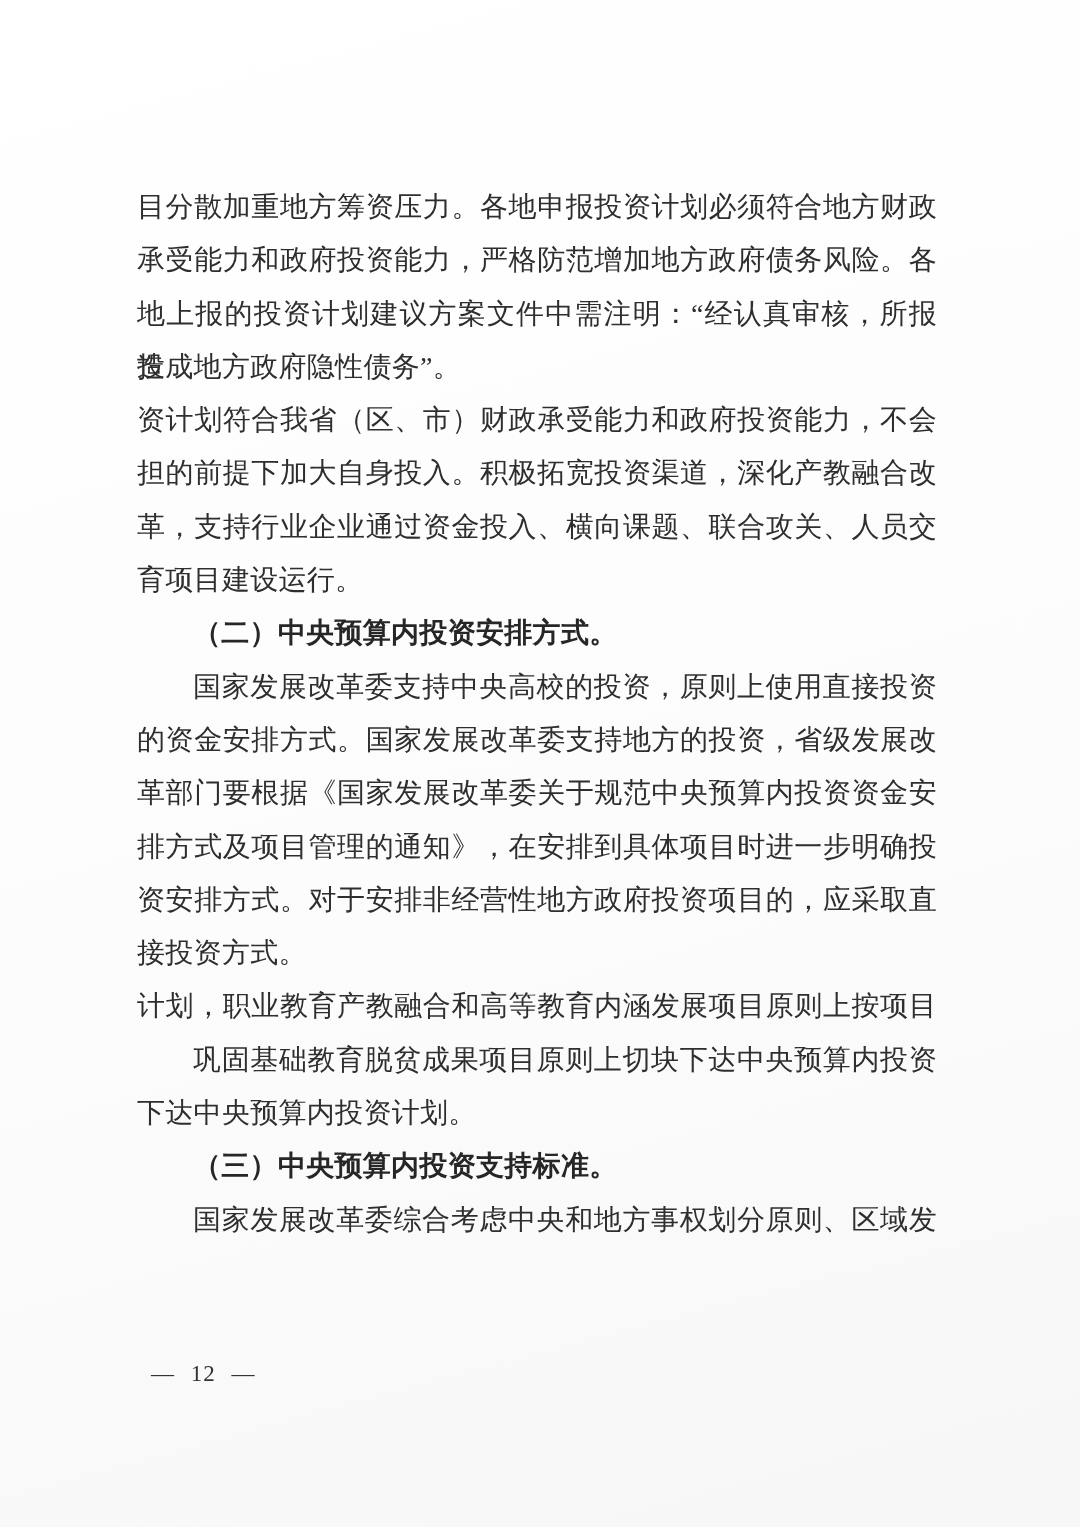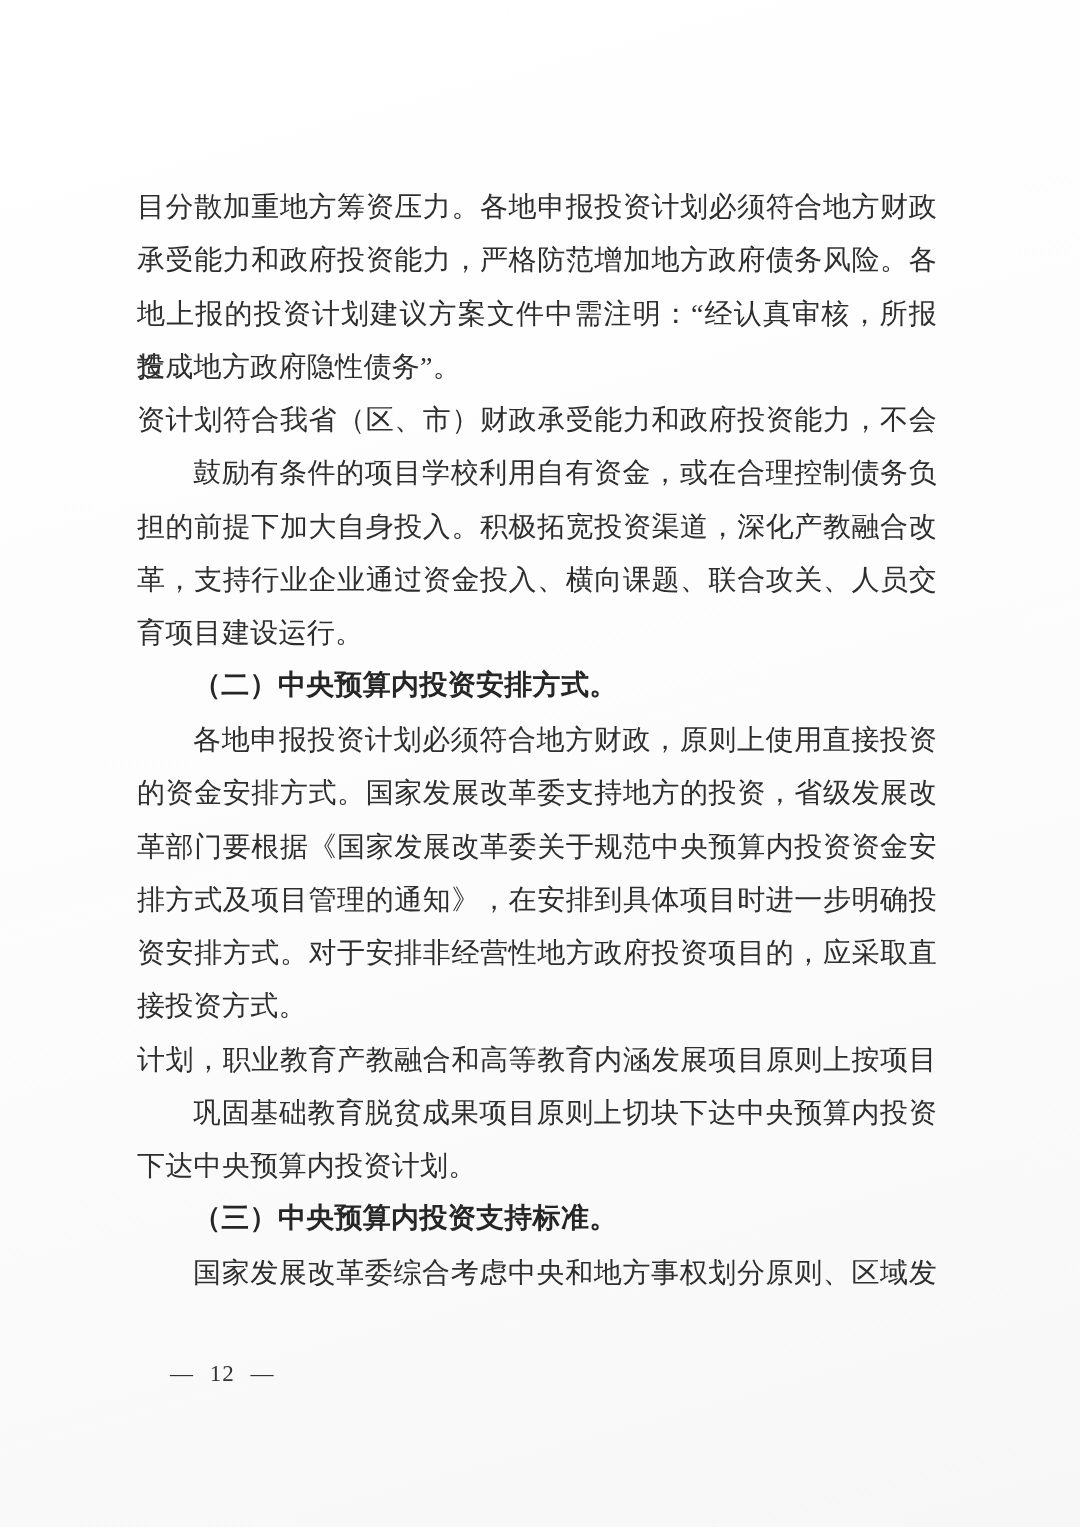--- a/index.html
+++ b/index.html
@@ -37,25 +37,24 @@
   }
   .line.end {
     text-align-last: left;
   }
   .line.indent {
     text-indent: 2em;
   }
   .line.heading {
     font-weight: 700;
     color: #262626;
-    font-family: Liberation Mono, monospace;
   }
   .page-number {
     position: absolute;
-    left: 170px;
+    left: 151px;
     top: 1357px;
     font-size: 23px;
     line-height: 34px;
     color: #333333;
     word-spacing: 9px;
     letter-spacing: 1px;
   }
 </style>
 </head>
 <body>
@@ -64,32 +63,31 @@
 
   <div class="paragraph">
     <div class="line">目分散加重地方筹资压力。各地申报投资计划必须符合地方财政</div>
     <div class="line">承受能力和政府投资能力，严格防范增加地方政府债务风险。各</div>
     <div class="line">地上报的投资计划建议方案文件中需注明：“经认真审核，所报投</div>
     <div class="line end">造成地方政府隐性债务”。</div>
     <div class="line">资计划符合我省（区、市）财政承受能力和政府投资能力，不会</div>
   </div>
 
   <div class="paragraph">
-    <div class="line indent">鼓励有条件的项目学校利用自有资金，或在合理控制债务负</div>
     <div class="line">担的前提下加大自身投入。积极拓宽投资渠道，深化产教融合改</div>
     <div class="line">革，支持行业企业通过资金投入、横向课题、联合攻关、人员交</div>
     <div class="line end">育项目建设运行。</div>
   </div>
 
   <div class="paragraph">
     <div class="line indent heading end">（二）中央预算内投资安排方式。</div>
   </div>
 
   <div class="paragraph">
-    <div class="line indent">各地申报投资计划必须符合地方财政，原则上使用直接投资</div>
+    <div class="line indent">国家发展改革委支持中央高校的投资，原则上使用直接投资</div>
     <div class="line">的资金安排方式。国家发展改革委支持地方的投资，省级发展改</div>
     <div class="line">革部门要根据《国家发展改革委关于规范中央预算内投资资金安</div>
     <div class="line">排方式及项目管理的通知》，在安排到具体项目时进一步明确投</div>
     <div class="line">资安排方式。对于安排非经营性地方政府投资项目的，应采取直</div>
     <div class="line end">接投资方式。</div>
   </div>
 
   <div class="paragraph">
     <div class="line">计划，职业教育产教融合和高等教育内涵发展项目原则上按项目</div>
     <div class="line indent">巩固基础教育脱贫成果项目原则上切块下达中央预算内投资</div>

